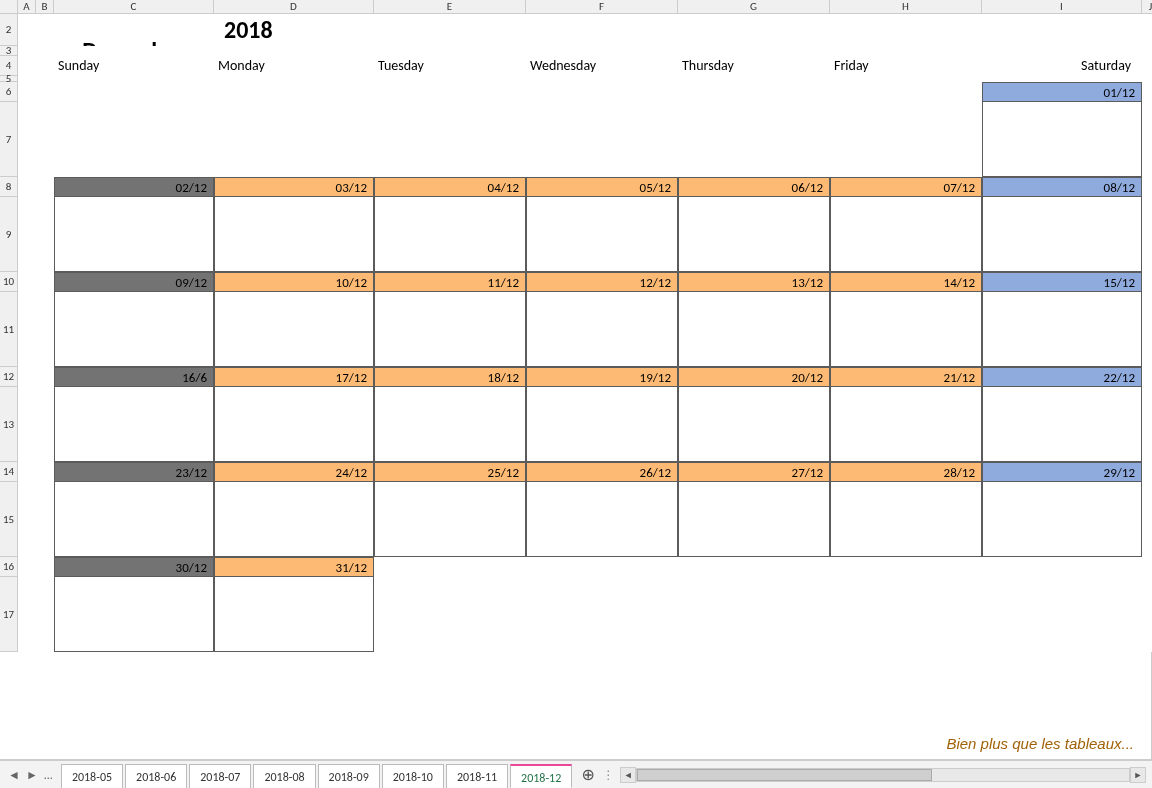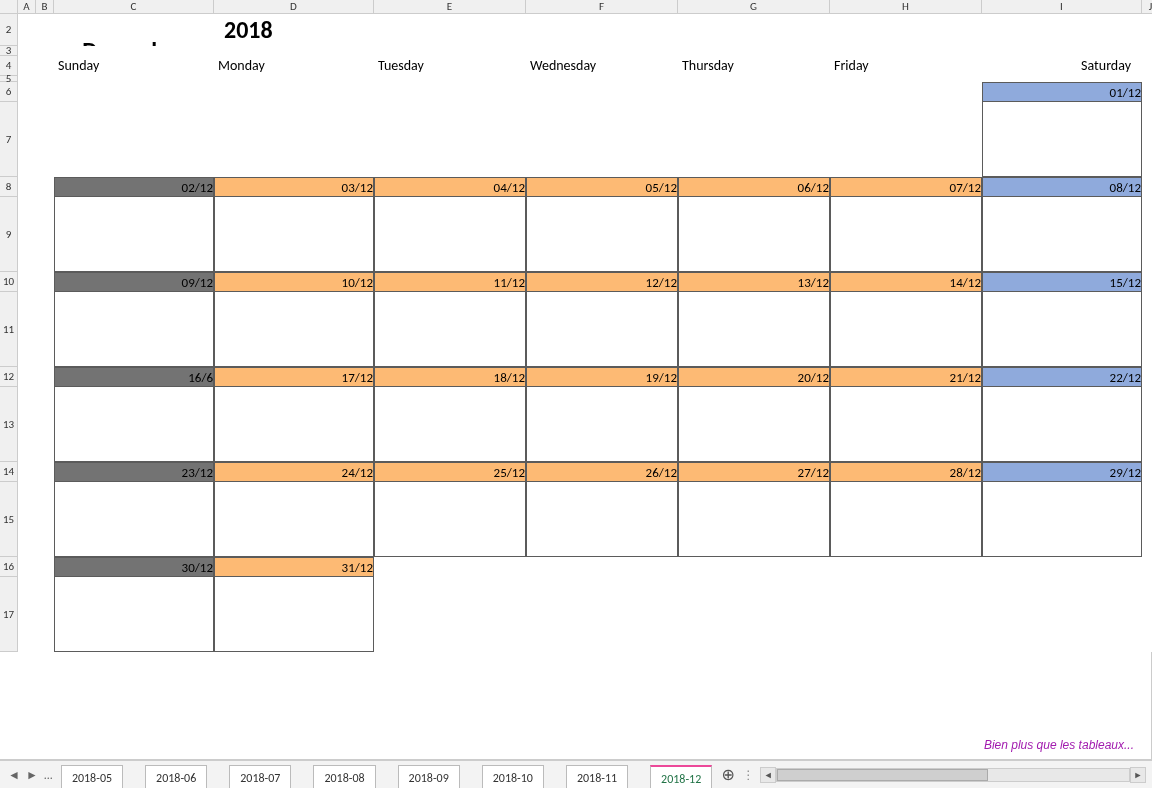--- a/index.html
+++ b/index.html
@@ -53,40 +53,41 @@
     display:flex; align-items:center; padding-left:10px;
   }
   .dayhdr {
     font-size:14px; display:flex; align-items:center; padding-left:4px;
   }
   .dayhdr.right { justify-content:flex-end; padding-right:10px; padding-left:0; }
   .date {
     border:1px solid #5b5b5b;
     font-size:13px;
     display:flex; align-items:center; justify-content:flex-end;
+    padding-right:6px;
   }
   .body {
     border-left:1px solid #5b5b5b;
     border-right:1px solid #5b5b5b;
     border-bottom:1px solid #5b5b5b;
     background:#fff;
   }
   .sun { background:#737373; }
   .wk  { background:#fdba74; }
   .sat { background:#8faadc; }
   .logo {
     position:absolute; right:18px; bottom:36px;
     text-align:right;
   }
   .logo .l1 {
     color:#6aa52a; font-weight:bold; font-size:28px; font-family: Arial, sans-serif;
     letter-spacing:0.5px;
   }
   .logo .l2 {
-    color:#a21caf; font-style:italic; font-size:12px; font-family:Arial,sans-serif;
+    color:#a16207; font-style:italic; font-size:15px; font-family:Arial,sans-serif;
     margin-top:-4px;
   }
   
   .tabbar {
     position:absolute; left:0; right:0; bottom:0; height:28px;
     background:#f3f3f3; border-top:1px solid #ccc;
     display:flex; align-items:stretch;
     font-size:12px;
   }
   .tabnav {
@@ -320,21 +321,21 @@
 <div class="logo">
   <div class="l2">Bien plus que les tableaux...</div>
 </div>
 
 <div class="tabbar">
   <div class="tabnav">
     <span>◄</span>
     <span>►</span>
     <span>...</span>
   </div>
-  <div id="tabs" style="display:flex;align-items:center;gap:20px;">
+  <div id="tabs" style="display:flex;align-items:flex-end;">
       <div class="tab">2018-05</div>
       <div class="tab">2018-06</div>
       <div class="tab">2018-07</div>
       <div class="tab">2018-08</div>
       <div class="tab">2018-09</div>
       <div class="tab">2018-10</div>
       <div class="tab">2018-11</div>
       <div class="tab active">2018-12</div>
     </div>
   <div class="addtab">

